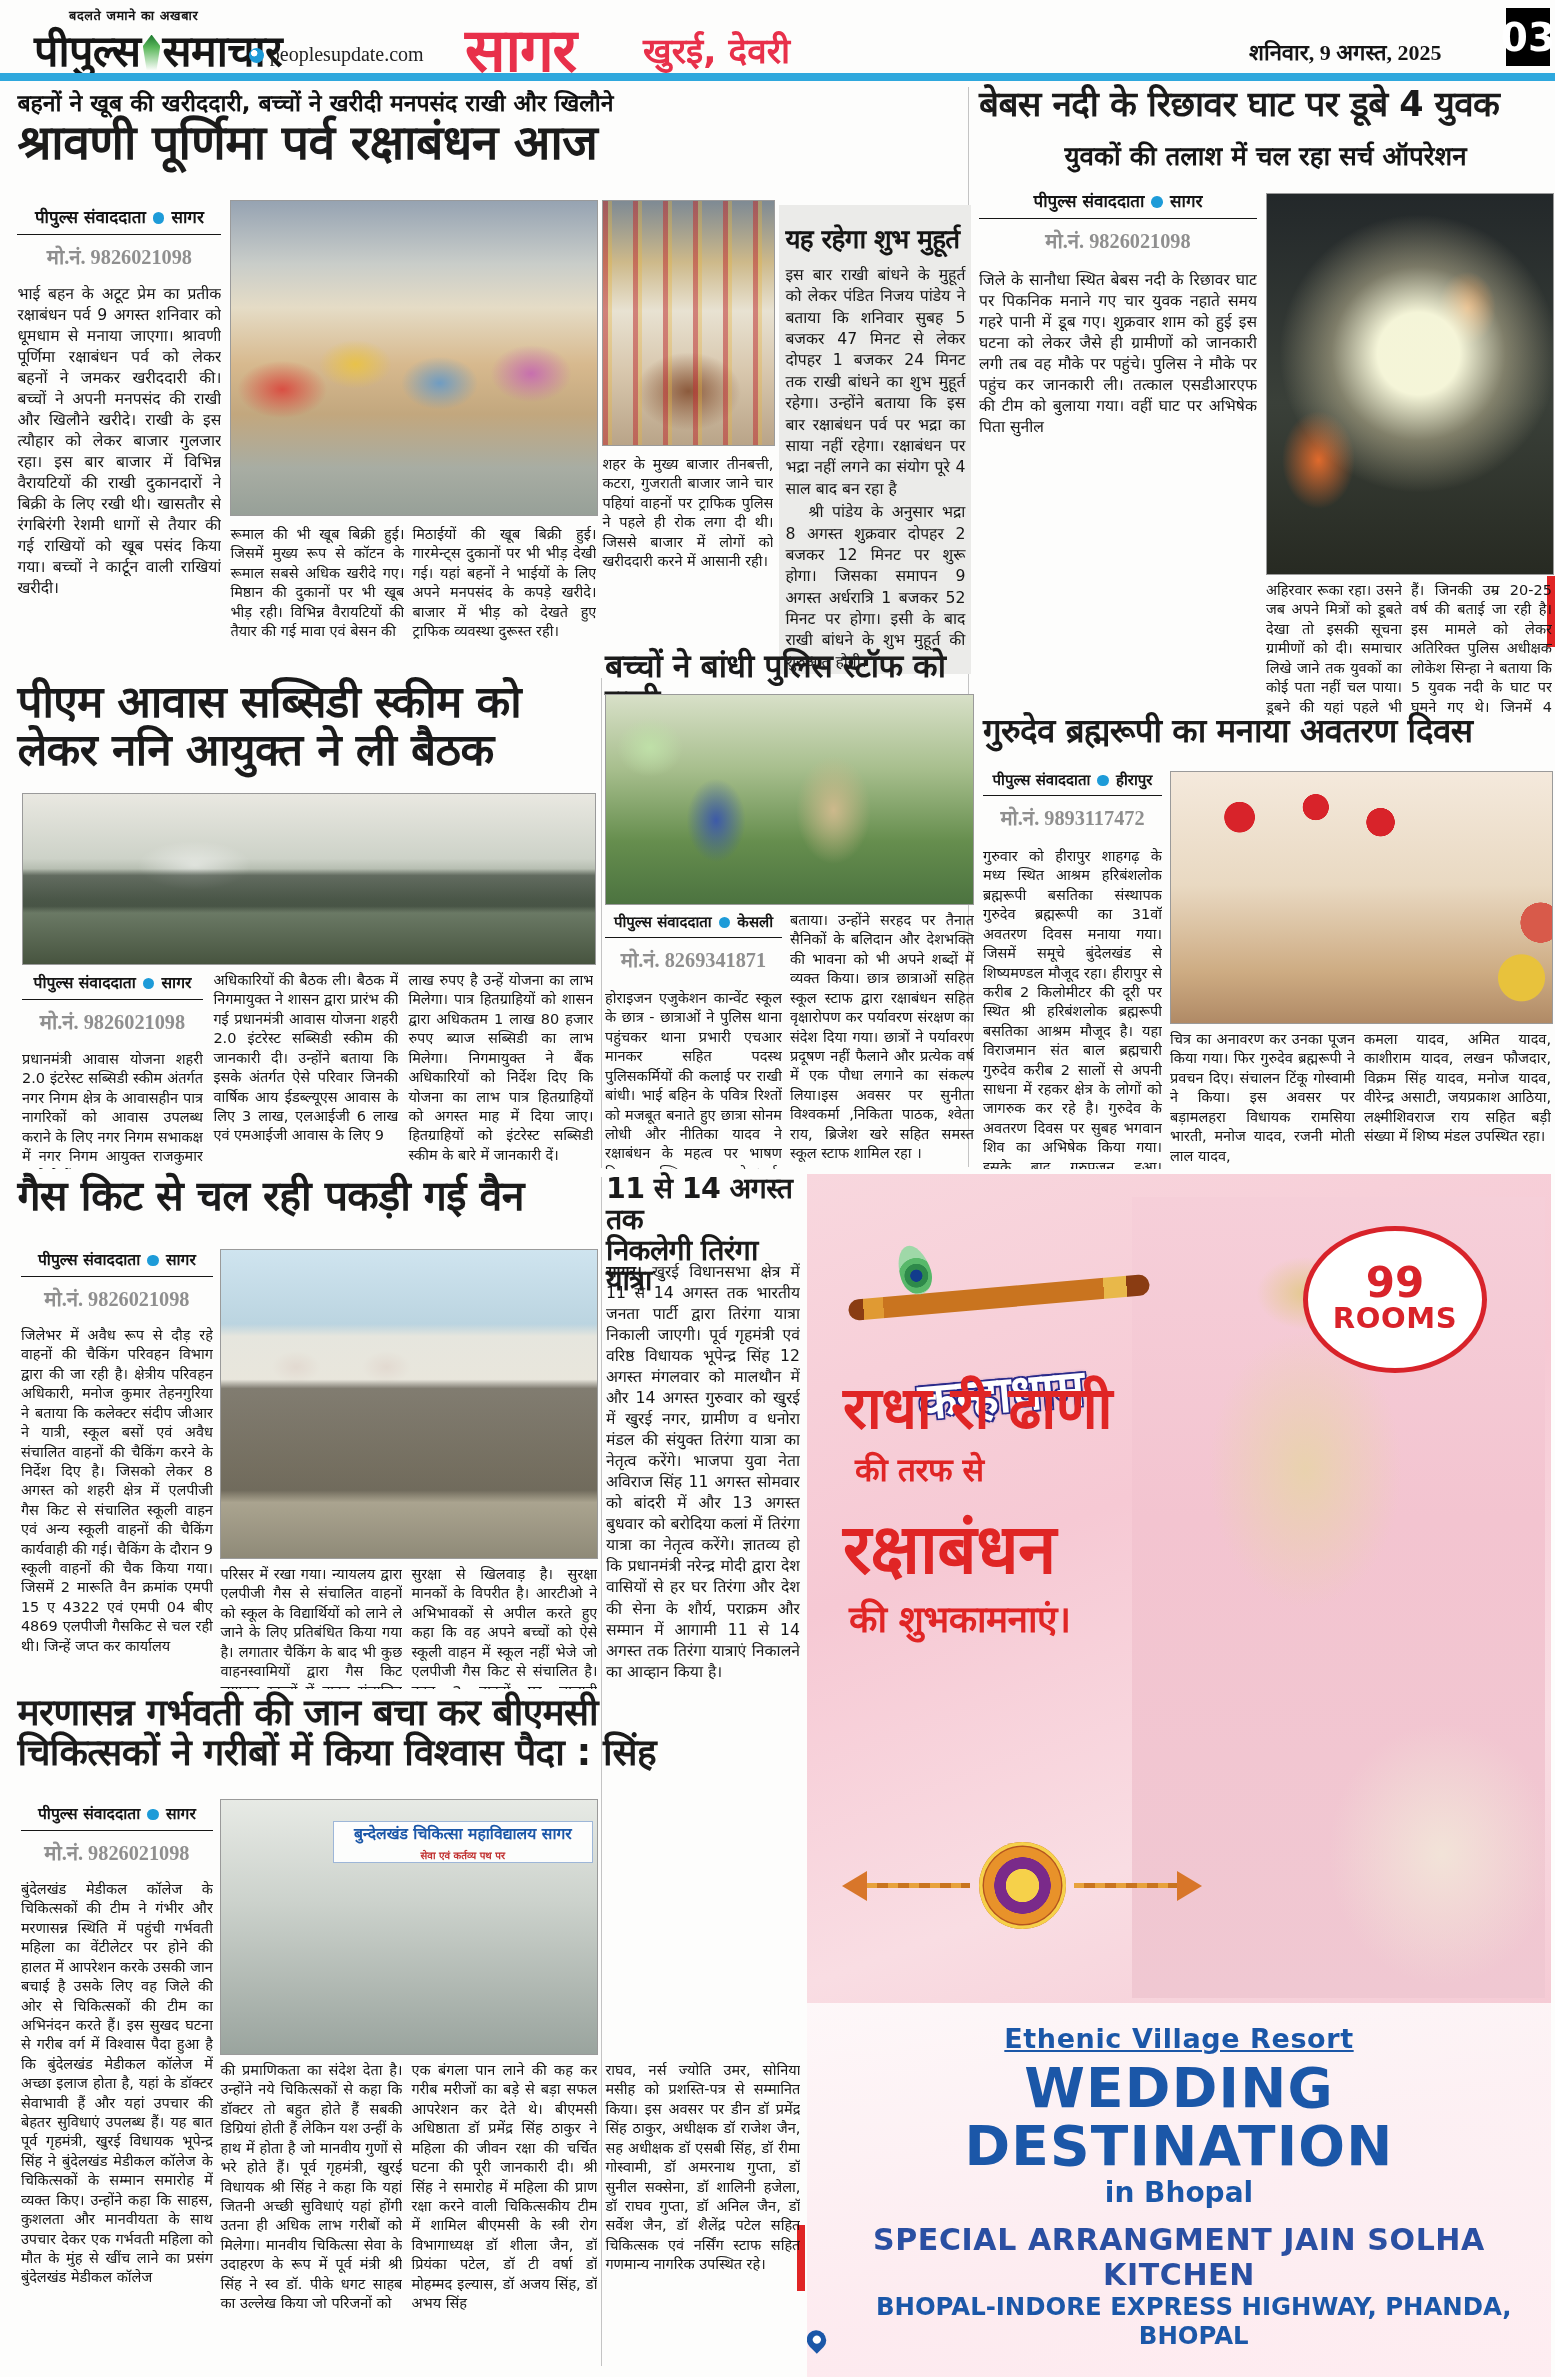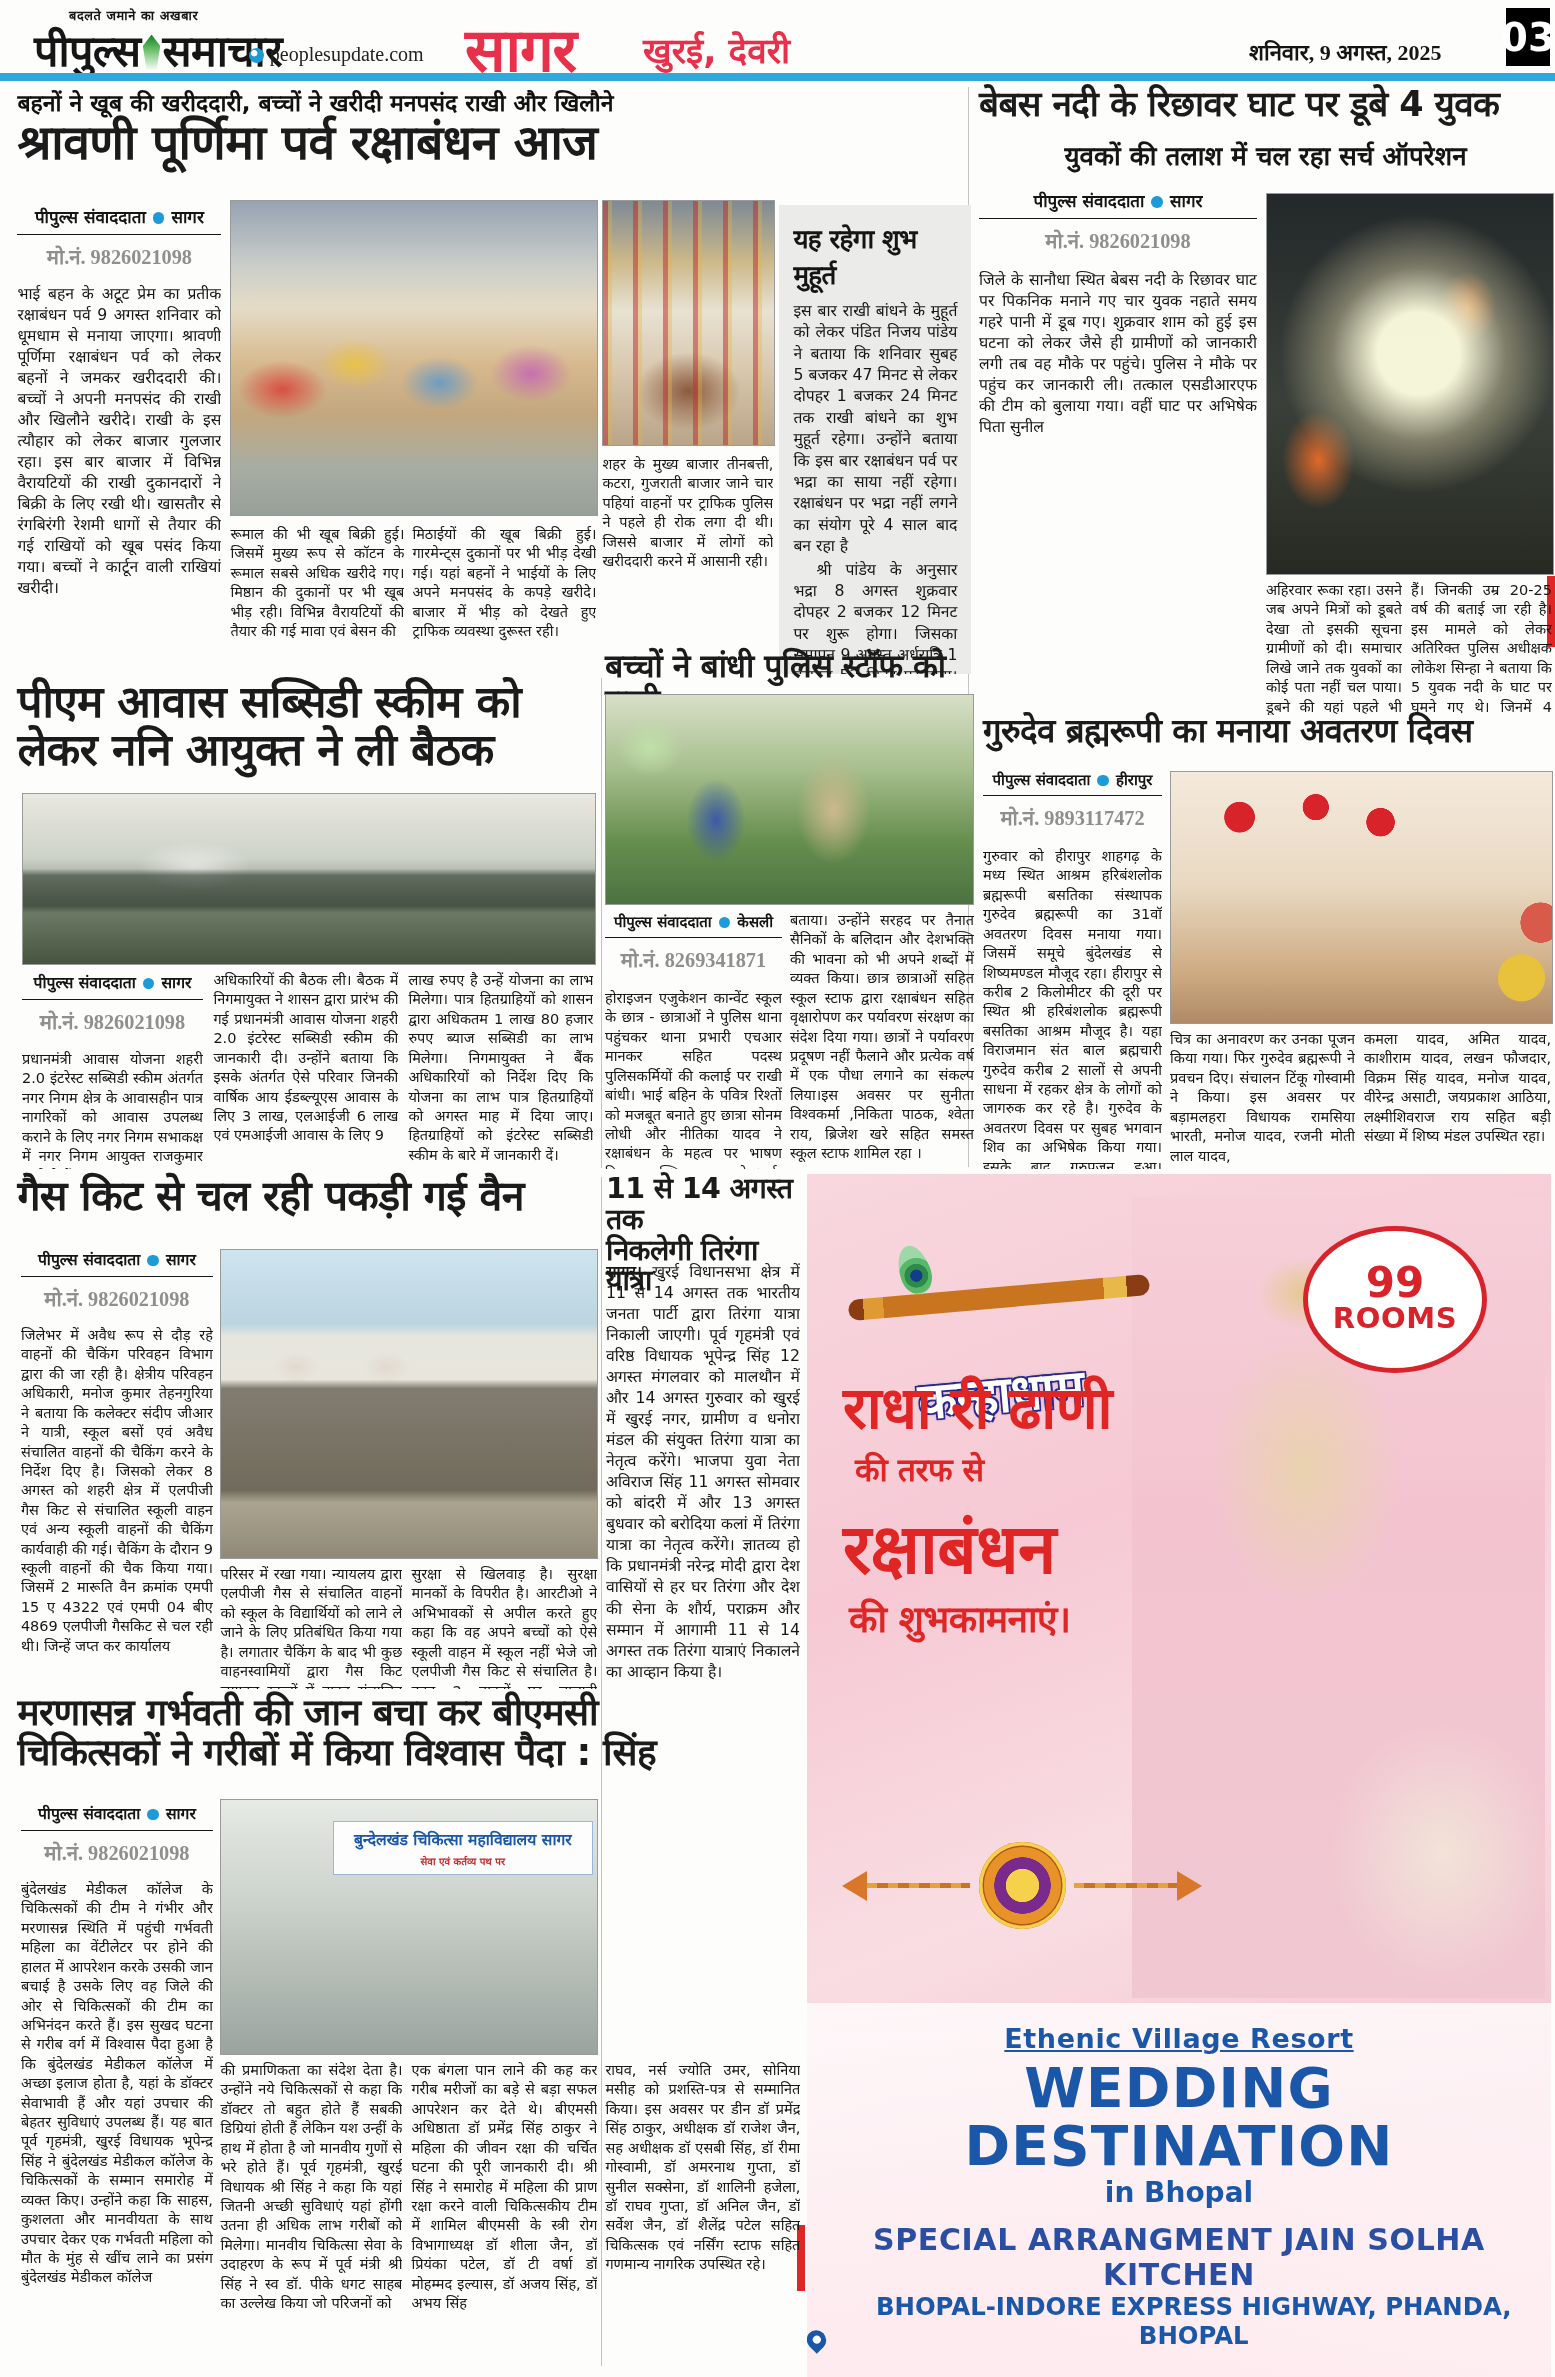--- a/index.html
+++ b/index.html
@@ -24,21 +24,21 @@
   
   .hl{font-weight:bold;color:#1b1b1b;letter-spacing:-0.6px;line-height:1.08;}
   .kicker{font-size:23px;font-weight:bold;color:#111;}
   .byline-block{position:absolute;}
   .byline-row{font-weight:bold;font-size:17px;text-align:center;border-bottom:1.7px solid #161616;padding-bottom:5.8px;white-space:nowrap;}
   .byline-dot{display:inline-block;width:11.6px;height:11.6px;border-radius:50%;background:#1d9bd8;margin:0 7px;vertical-align:middle;}
   .byline-phone{text-align:center;font-size:20.3px;font-weight:bold;color:#8f8f8f;padding-top:7px;font-family:"Liberation Serif",serif;}
   .bt{position:absolute;font-size:14.5px;line-height:1.34;text-align:justify;overflow:hidden;color:#161616;}
   .photo{position:absolute;border:0.6px solid #9a9a9a;overflow:hidden;}
   .vrule{position:absolute;width:1.2px;background:#c4c4c4;}
-  .muhurat{position:absolute;background:#ebebe9;padding:15px 14px;box-sizing:border-box;overflow:hidden;}
+  .muhurat{position:absolute;background:#ebebe9;padding:15px 6px;box-sizing:border-box;overflow:hidden;}
   .muhurat h3{margin:0 0 8.1px 0;font-size:26px;letter-spacing:-0.6px;}
   .muhurat p{margin:0;font-size:15.7px;line-height:1.36;text-align:justify;}
   .muhurat p+p{text-indent:23px;margin-top:2.3px;}
   .redbar{position:absolute;background:#e02525;}
   
   .ph-market{background:
      radial-gradient(ellipse 64px 41px at 14% 60%, #d94f43 0%, transparent 70%),
      radial-gradient(ellipse 52px 35px at 34% 52%, #e8c24a 0%, transparent 70%),
      radial-gradient(ellipse 55px 38px at 57% 58%, #6f9cc2 0%, transparent 70%),
      radial-gradient(ellipse 58px 41px at 82% 55%, #c76fae 0%, transparent 70%),
@@ -73,21 +73,21 @@
      radial-gradient(ellipse 35px 23px at 20% 38%, rgba(120,30,30,.7) 0%, transparent 70%),
      radial-gradient(ellipse 35px 23px at 44% 38%, rgba(120,30,30,.7) 0%, transparent 70%),
      linear-gradient(180deg,#cfe4ef 0%,#b8d2de 28%,#d9d4c5 46%,#b9b29c 72%,#8f8a78 100%);}
   .ph-hall{background:
      linear-gradient(180deg,#e7eae5 0%,#ccd2cc 40%,#9aa49e 100%);}
   .ph-couple{background:
      radial-gradient(ellipse 134px 192px at 42% 34%, #e9d2ae 0%, transparent 72%),
      radial-gradient(ellipse 151px 174px at 75% 82%, #f2e3d8 0%, transparent 75%),
      radial-gradient(ellipse 70px 52px at 42% 12%, #e4c98f 0%, transparent 70%),
      linear-gradient(180deg,#f6cfd9 0%,#f3c4d0 40%,#f0c8d2 100%);}
-  .hall-banner{position:absolute;right:4.6px;top:21px;width:244px;padding:6px 7px;background:rgba(255,255,255,.92);
+  .hall-banner{position:absolute;right:4.6px;top:21px;width:244px;padding:0 7px;background:rgba(255,255,255,.92);
      color:#1b57a8;font-size:15.7px;font-weight:bold;text-align:center;border:1.2px solid #9db6d8;}
   .hall-banner small{display:block;font-size:10px;color:#c03030;font-weight:bold;margin-top:3.5px;}
   
   .ad{position:absolute;left:807px;top:1174px;width:744px;height:1203px;overflow:hidden;
       background:linear-gradient(160deg,#f8d7de 0%,#f6c9d4 30%,#f9dde3 55%,#f4c6d1 80%,#f8d8de 100%);}
   .ad-red{color:#e02525;font-weight:bold;letter-spacing:-0.6px;}
   .rooms{position:absolute;right:64px;top:52px;width:174px;height:137px;background:#fff;border:5.8px solid #d8232a;
          border-radius:50%;display:flex;flex-direction:column;align-items:center;justify-content:center;color:#d8232a;}
   .rooms .n{font-size:42px;font-weight:bold;line-height:.9;}
   .rooms .r{font-size:29px;font-weight:bold;letter-spacing:0.6px;}

